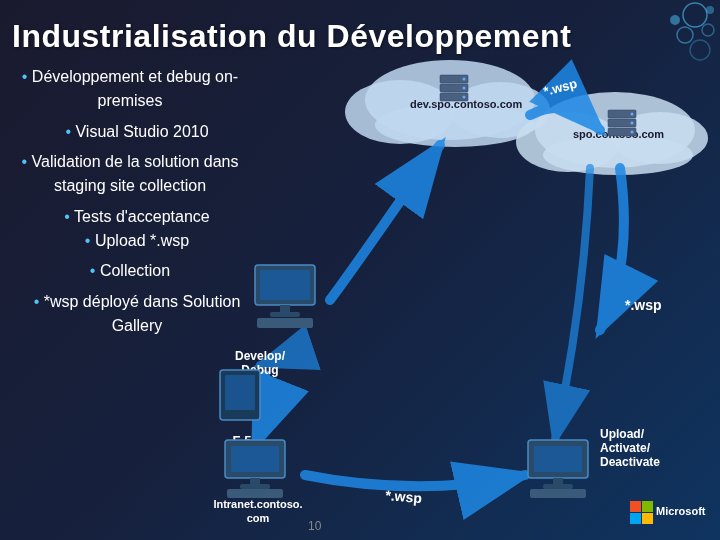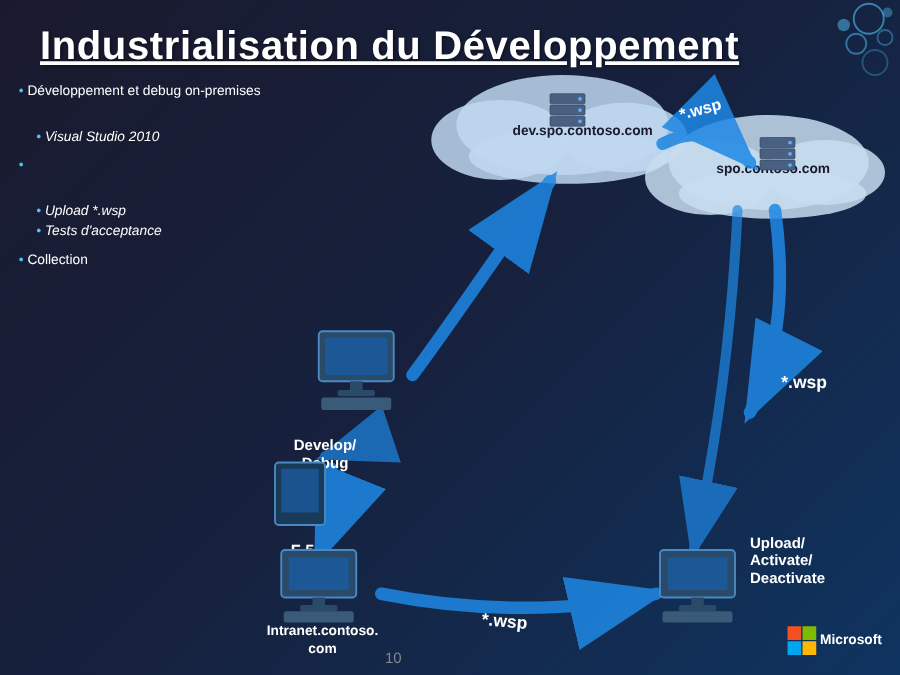--- a/index.html
+++ b/index.html
@@ -23,54 +23,53 @@
       position: absolute;
       top: 0;
       right: 0;
       width: 120px;
       height: 120px;
     }
 
     .page-title {
       position: absolute;
       top: 18px;
-      left: 32px;
+      left: 12px;
       color: #ffffff;
       font-size: 32px;
       font-weight: bold;
       letter-spacing: 0.5px;
       text-shadow: 1px 1px 3px rgba(0,0,0,0.5);
-      text-decoration: underline;
     }
 
     
     .bullet-panel {
       position: absolute;
       top: 65px;
       left: 15px;
       width: 230px;
       color: #ffffff;
-      font-size: 11px;
+      font-size: 16px;
       line-height: 1.5;
+      text-align: center;
     }
     .bullet-panel ul {
       list-style: none;
       padding: 0;
     }
     .bullet-panel > ul > li {
       margin-bottom: 6px;
     }
     .bullet-panel > ul > li::before {
       content: "• ";
       color: #4fc3f7;
     }
     .bullet-panel .sub-list {
       padding-left: 14px;
-      margin-top: 20px;
-      font-style: italic;
+      margin-top: 7px;
     }
     .bullet-panel .sub-list li::before {
       content: "• ";
       color: #4fc3f7;
     }
   </style>
 </head>
 <body>
 
 <div class="bg"></div>
@@ -88,27 +87,31 @@
 
 <div class="bullet-panel">
   <ul>
     <li>
       <span>Développement et debug on-premises</span>
       <ul class="sub-list">
         <li><span>Visual Studio 2010</span></li>
       </ul>
     </li>
     <li>
+      <span>Validation de la solution dans staging site collection</span>
       <ul class="sub-list">
+        <li><span>Tests d'acceptance</span></li>
         <li><span>Upload *.wsp</span></li>
-        <li><span>Tests d'acceptance</span></li>
       </ul>
     </li>
     <li>
       <span>Collection</span>
+      <ul class="sub-list">
+        <li><span>*wsp déployé dans Solution Gallery</span></li>
+      </ul>
     </li>
   </ul>
 </div>
 
 <svg style="position:absolute;inset:0;width:720px;height:540px;" viewBox="0 0 720 540">
 
   <g>
     <ellipse cx="450" cy="100" rx="85" ry="40" fill="#c0d8f0" opacity="0.85"></ellipse>
     <ellipse cx="400" cy="112" rx="55" ry="32" fill="#c0d8f0" opacity="0.85"></ellipse>
     <ellipse cx="500" cy="110" rx="50" ry="28" fill="#c0d8f0" opacity="0.85"></ellipse>

